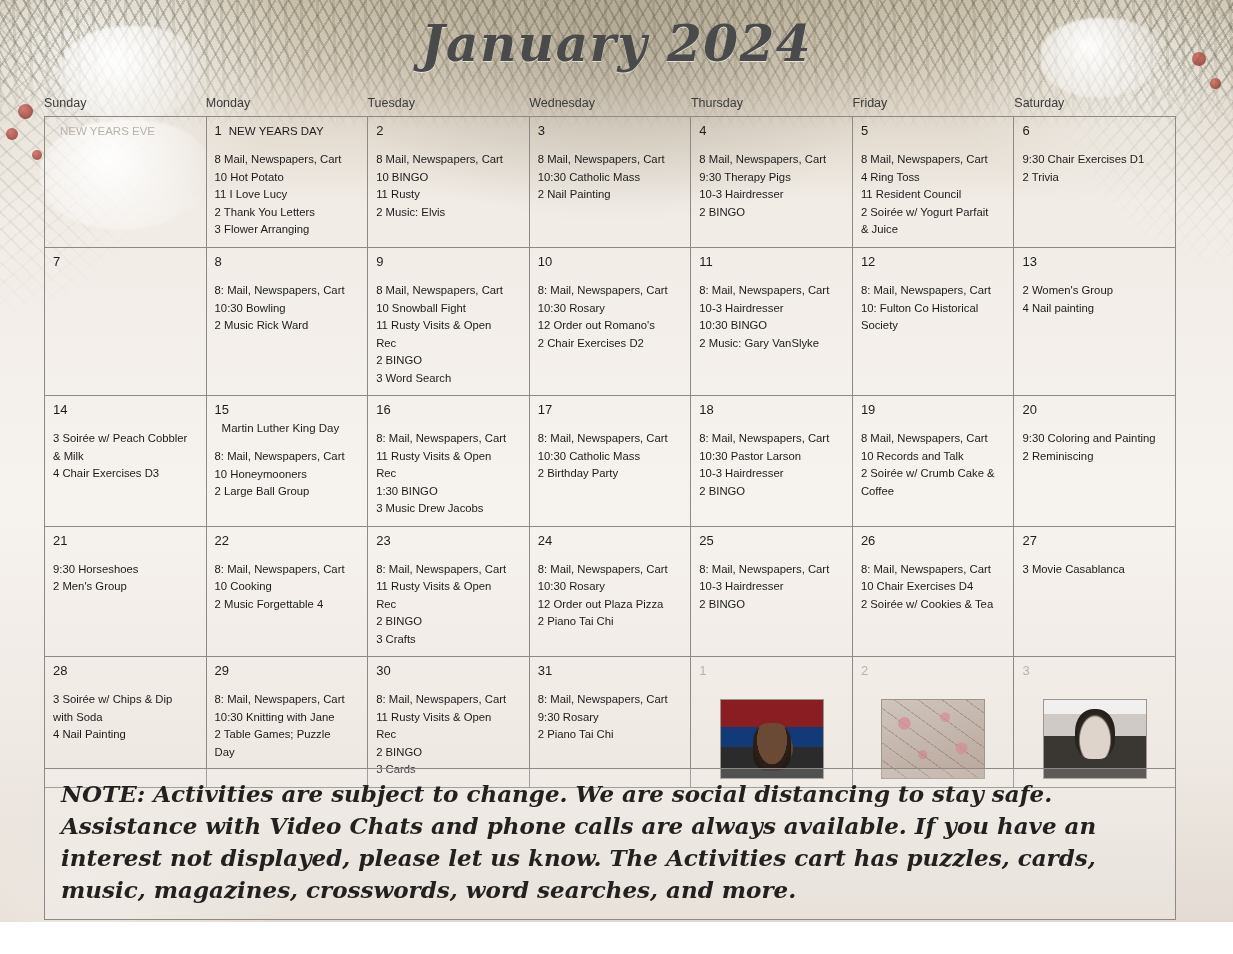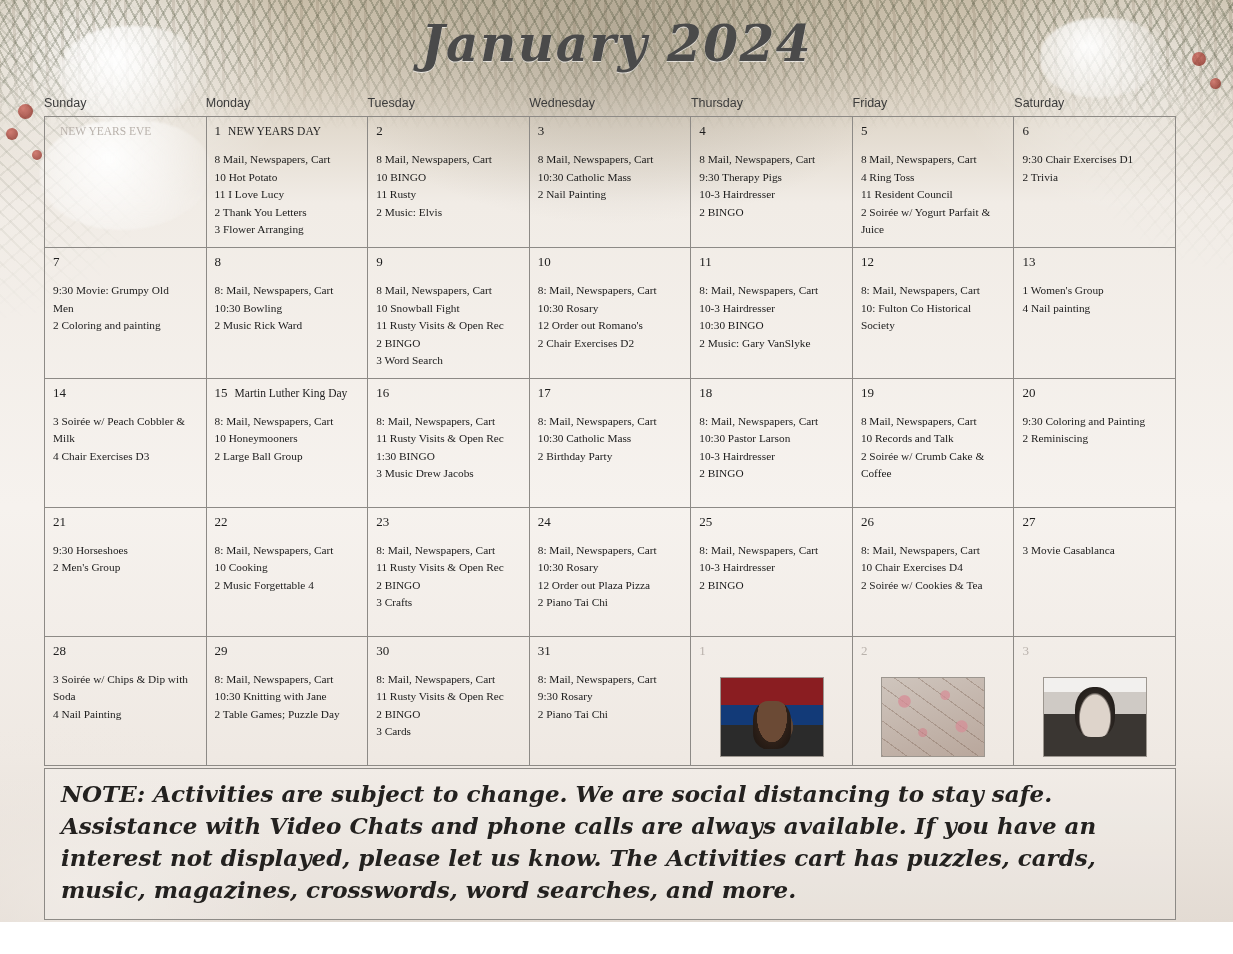--- a/index.html
+++ b/index.html
@@ -115,21 +115,20 @@
     width: 100%;
     border-bottom: 1px solid #8d8a86;
   }
   .cell {
     flex: 1 1 0;
     min-height: 128px;
     border-right: 1px solid #8d8a86;
     padding: 6px 17px 8px 8px;
     box-sizing: border-box;
     position: relative;
-    font-family: Liberation Serif, serif;
   }
   .cell:first-child { border-left: 1px solid #8d8a86; }
   .week:first-of-type .cell { min-height: 130px; }
   .daynum {
     font-size: 13px;
     color: #1d1d1d;
     line-height: 16px;
     display: inline-block;
     vertical-align: top;
   }
@@ -278,24 +277,21 @@
               <div class="event">4 Ring Toss</div>
               <div class="event">11 Resident Council</div>
               <div class="event">2 Soirée w/ Yogurt Parfait &amp; Juice</div>
             </div></div>
           <div class="cell"><span class="daynum">6</span><div class="events">
               <div class="event">9:30 Chair Exercises D1</div>
               <div class="event">2 Trivia</div>
             </div></div>
         </div>
         <div class="week">
-          <div class="cell"><span class="daynum">7</span><div class="events">
-              <div class="event">9:30 Movie: Grumpy Old Men</div>
-              <div class="event">2 Coloring and painting</div>
-            </div></div>
+          <div class="cell"><span class="daynum">7</span></div>
           <div class="cell"><span class="daynum">8</span><div class="events">
               <div class="event">8: Mail, Newspapers, Cart</div>
               <div class="event">10:30 Bowling</div>
               <div class="event">2 Music Rick Ward</div>
             </div></div>
           <div class="cell"><span class="daynum">9</span><div class="events">
               <div class="event">8 Mail, Newspapers, Cart</div>
               <div class="event">10 Snowball Fight</div>
               <div class="event">11 Rusty Visits &amp; Open Rec</div>
               <div class="event">2 BINGO</div>
@@ -311,21 +307,21 @@
               <div class="event">8: Mail, Newspapers, Cart</div>
               <div class="event">10-3 Hairdresser</div>
               <div class="event">10:30 BINGO</div>
               <div class="event">2 Music: Gary VanSlyke</div>
             </div></div>
           <div class="cell"><span class="daynum">12</span><div class="events">
               <div class="event">8: Mail, Newspapers, Cart</div>
               <div class="event">10: Fulton Co Historical Society</div>
             </div></div>
           <div class="cell"><span class="daynum">13</span><div class="events">
-              <div class="event">1 Women's Group</div>
+              <div class="event">2 Women's Group</div>
               <div class="event">4 Nail painting</div>
             </div></div>
         </div>
         <div class="week">
           <div class="cell"><span class="daynum">14</span><div class="events">
               <div class="event">3 Soirée w/ Peach Cobbler &amp; Milk</div>
               <div class="event">4 Chair Exercises D3</div>
             </div></div>
           <div class="cell"><span class="daynum">15</span><span class="dayheadline">Martin Luther King Day</span><div class="events">
               <div class="event">8: Mail, Newspapers, Cart</div>

